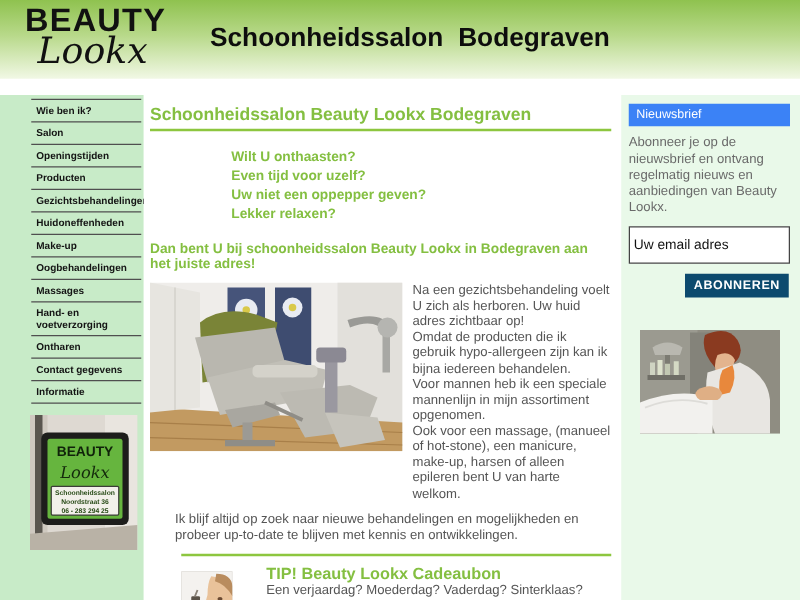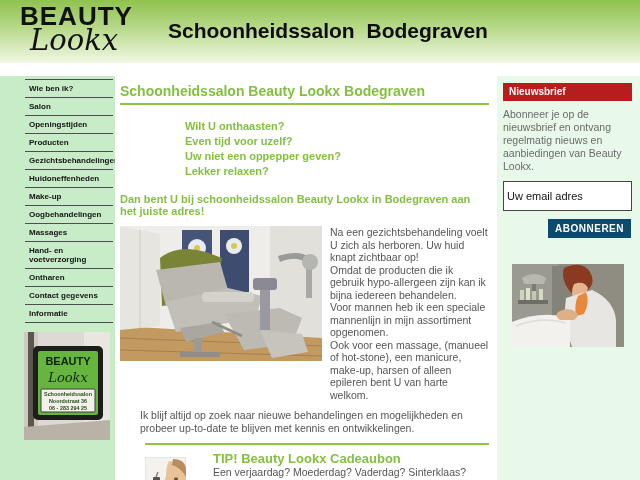--- a/index.html
+++ b/index.html
@@ -35,21 +35,21 @@
   .chair-photo { flex:none; }
   .photo-text { margin-left:8px; font-size:10.5px; color:#555; line-height:12.5px; }
   .update-par { margin-top:8px; font-size:10.5px; color:#555; line-height:13px;margin-left:20px; }
   .tip-box { margin:8px 0 0 25px; border-top:2px solid #8dc63f; border-bottom:2px solid #8dc63f; padding:6px 0 7px 0; display:flex; }
   .tip-photo { flex:none; margin-top:6px; }
   .tip-text { margin-left:27px; }
   .tip-heading { font-size:13px; font-weight:bold; color:#84bf41; line-height:15px; }
   .tip-line { font-size:10.5px; color:#555; line-height:12.5px; max-width:280px; }
 
   
-  .nl-bar { background:#b91c1c; color:#ffffff; font-size:10px; font-weight:bold; padding:3px 6px 4px 6px; }
+  .nl-bar { background:#3b82f6; color:#ffffff; font-size:10px; font-weight:normal; padding:3px 6px 4px 6px; }
   .nl-desc { margin-top:7px; font-size:10.5px; color:#6a6a6a; line-height:13px; }
   .nl-input { margin-top:8px; width:129px; height:30px; border:1px solid #444; background:#fff; font-size:11px; color:#111; padding:1px 3px; font-family:"Liberation Sans", sans-serif; }
   .nl-btn-row { text-align:right; margin-top:7px; padding-right:1px; }
   .nl-btn { display:inline-block; background:#0c4a6e; color:#fff; font-size:10px; font-weight:bold; letter-spacing:0.5px; padding:4px 7px; border:none; cursor:pointer; font-family:"Liberation Sans", sans-serif; }
   .side-photo { margin:26px 0 0 9px; display:block; }
 </style>
 </head>
 <body>
 
 <div class="page">
@@ -138,21 +138,21 @@
           <path d="M140,104 l42,4 6,18 -36,6 z" fill="#c6c4bc"></path>
           <path d="M60,102 l40,-6 4,10 -38,10 z" fill="#a9a7a0"></path>
           <rect x="74" y="112" width="8" height="18" fill="#9c9a94"></rect>
           <rect x="60" y="126" width="40" height="5" fill="#8f8d87"></rect>
           <path d="M92,96 l30,14" stroke="#8f8d87" stroke-width="3" fill="none"></path>
           <rect x="140" y="60" width="10" height="44" fill="#9a98a0"></rect>
           <rect x="133" y="52" width="24" height="12" rx="3" fill="#8b8993"></rect>
         </svg>
 
         <div class="photo-text">
-          <div>Na een gezichtsbehandeling voelt U zich als herboren. Uw huid knapt zichtbaar op!</div>
+          <div>Na een gezichtsbehandeling voelt U zich als herboren. Uw huid adres zichtbaar op!</div>
           <div>Omdat de producten die ik gebruik hypo-allergeen zijn kan ik bijna iedereen behandelen.</div>
           <div>Voor mannen heb ik een speciale mannenlijn in mijn assortiment opgenomen.</div>
           <div>Ook voor een massage, (manueel of hot-stone), een manicure, make-up, harsen of alleen epileren bent U van harte welkom.</div>
         </div>
       </div>
 
       <div class="update-par">Ik blijf altijd op zoek naar nieuwe behandelingen en mogelijkheden en probeer up-to-date te blijven met kennis en ontwikkelingen.</div>
 
       <div class="tip-box">
         <svg class="tip-photo" width="41" height="47" viewBox="0 0 41 47">

